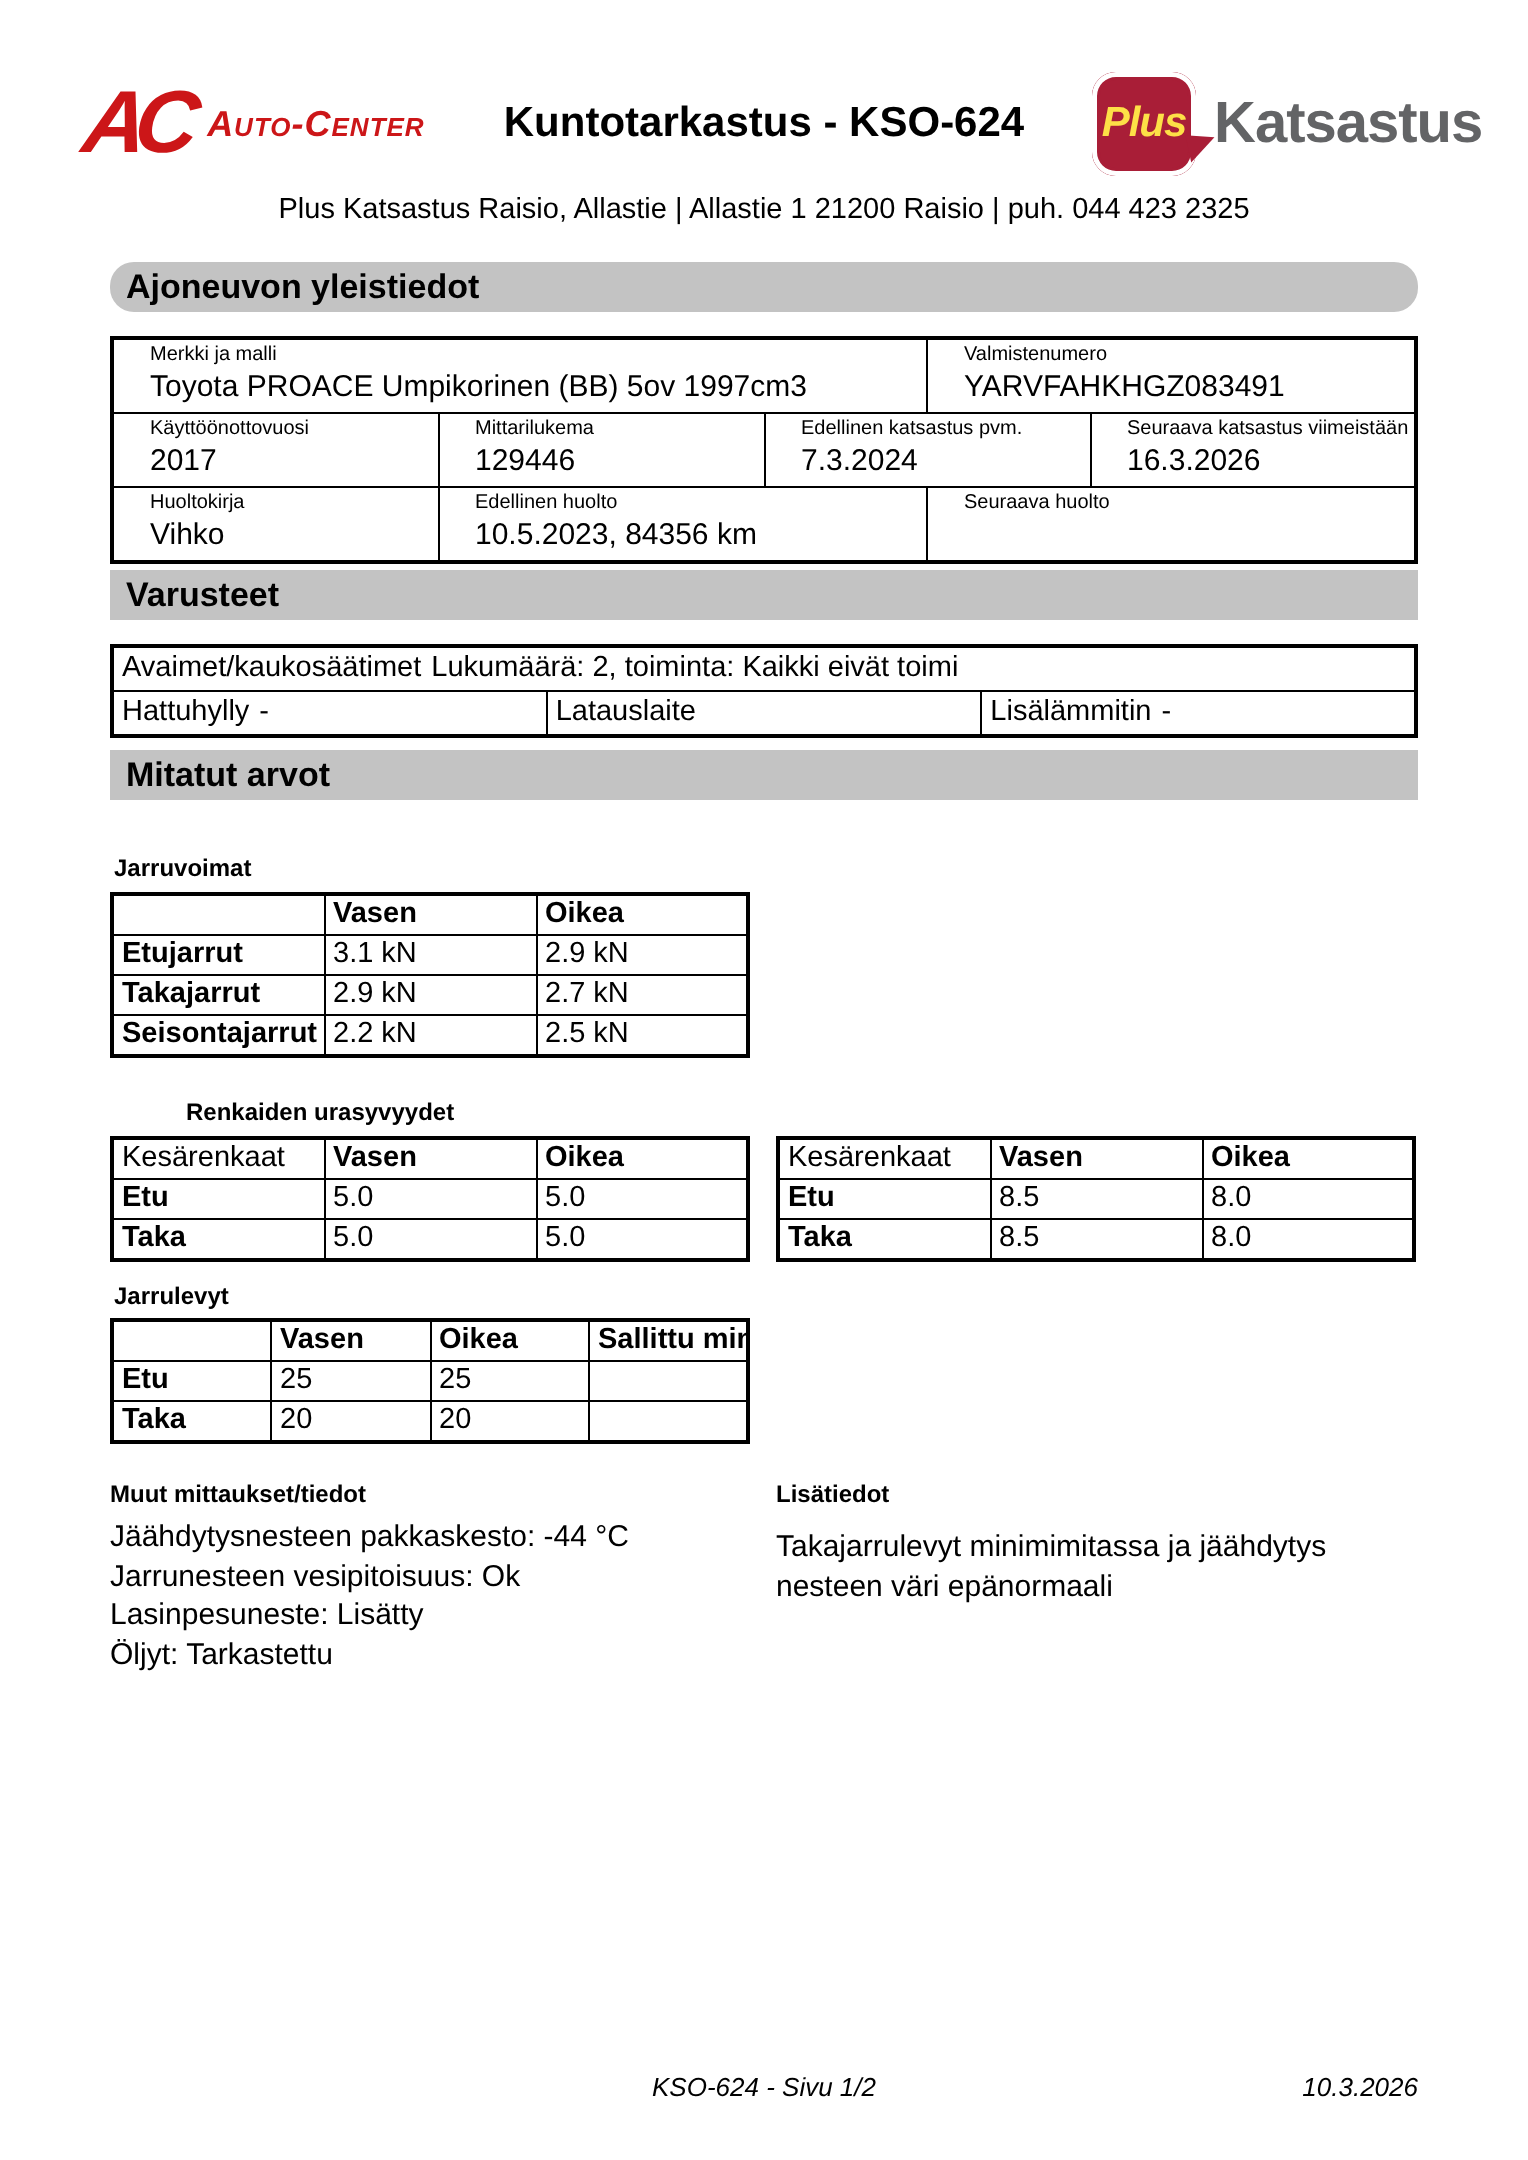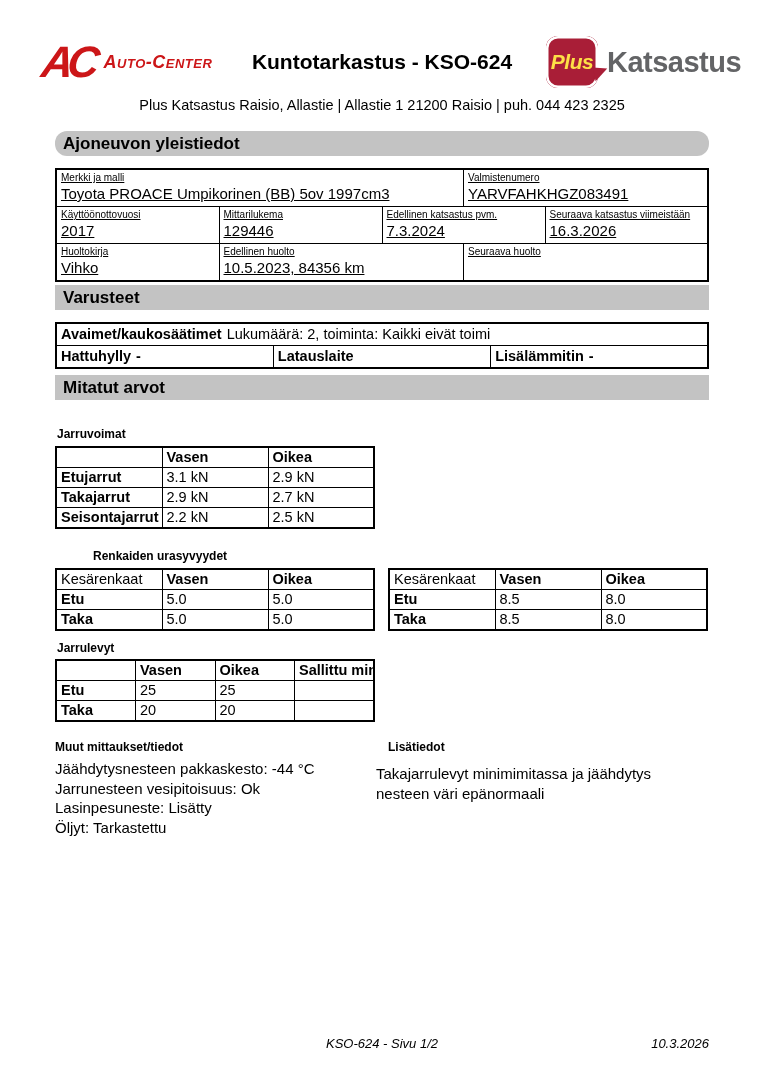--- a/index.html
+++ b/index.html
@@ -43,28 +43,28 @@
   #bar-general{top:131px;border-radius:12px;}
   #bar-equipment{top:285px;}
   #bar-measured{top:375px;}
 
   
   table{border-collapse:collapse;table-layout:fixed;border:2px solid #000;}
   td,th{border:1px solid #000;padding:0 4px;text-align:left;vertical-align:top;overflow:hidden;white-space:nowrap;}
 
   
   #vehicle-table{position:absolute;top:168px;left:55px;width:654px;}
-  #vehicle-table td{padding:2px 4px 3px 4px;height:37px;text-decoration:underline;}
+  #vehicle-table td{padding:2px 4px 3px 18px;height:37px;}
   .lbl{font-size:10px;line-height:12px;}
   .val{font-size:15px;line-height:19px;min-height:19px;}
 
   
   #equipment-table{position:absolute;top:322px;left:55px;width:654px;}
   #equipment-table td{height:22px;font-size:14.5px;line-height:21px;vertical-align:middle;}
-  .eq-label{font-weight:bold;}
+  .eq-label{font-weight:normal;}
   .eq-value{margin-left:5px;}
 
   
   .meas td,.meas th{height:20px;font-size:14.5px;line-height:19px;vertical-align:middle;}
   .meas th{font-weight:bold;}
   .meas th.normal{font-weight:normal;}
   .meas td.rowlabel{font-weight:bold;}
 
   .sub-label{position:absolute;font-size:12px;font-weight:bold;}
   #brakeforce-label{top:427px;left:57px;}
@@ -72,21 +72,21 @@
   #tread-label{top:549px;left:57px;margin-left:36px;}
   #tread-left{position:absolute;top:568px;left:55px;width:320px;}
   #tread-right{position:absolute;top:568px;left:388px;width:320px;}
   #disc-label{top:641px;left:57px;}
   #disc-table{position:absolute;top:659px;left:55px;width:320px;}
 
   
   #other-label{top:740px;left:55px;}
   #other-text{position:absolute;top:759px;left:55px;width:330px;font-size:15px;line-height:19.5px;}
   #additional-label{top:740px;left:388px;}
-  #additional-text{position:absolute;top:764px;left:376px;width:322px;font-size:15px;line-height:19.5px;white-space:normal;}
+  #additional-text{position:absolute;top:764px;left:388px;width:322px;font-size:15px;line-height:19.5px;white-space:normal;}
 
   
   .footer-page{position:absolute;top:1036px;left:0;width:100%;text-align:center;font-size:13px;font-style:italic;}
   .footer-date{position:absolute;top:1036px;right:55px;font-size:13px;font-style:italic;}
 </style>
 </head>
 <body>
 
 <div class="page">
 

